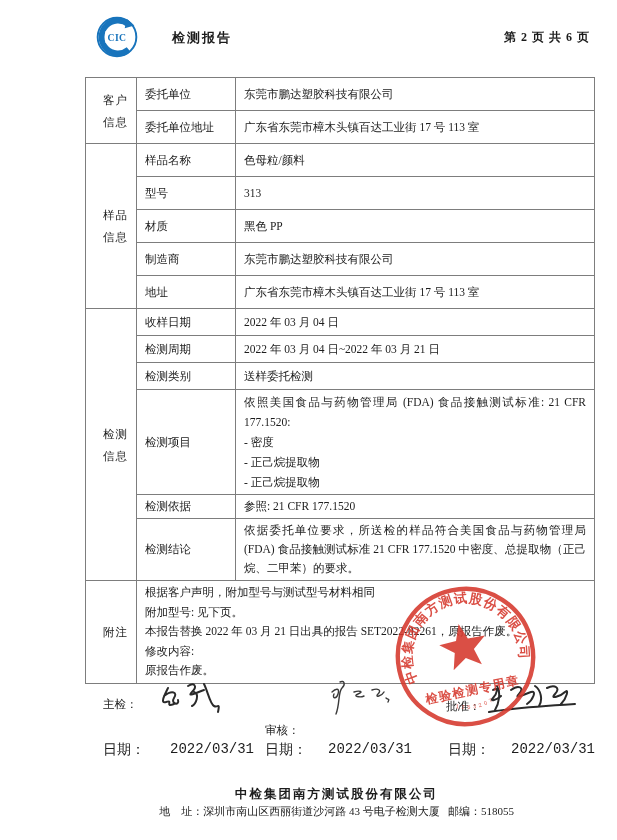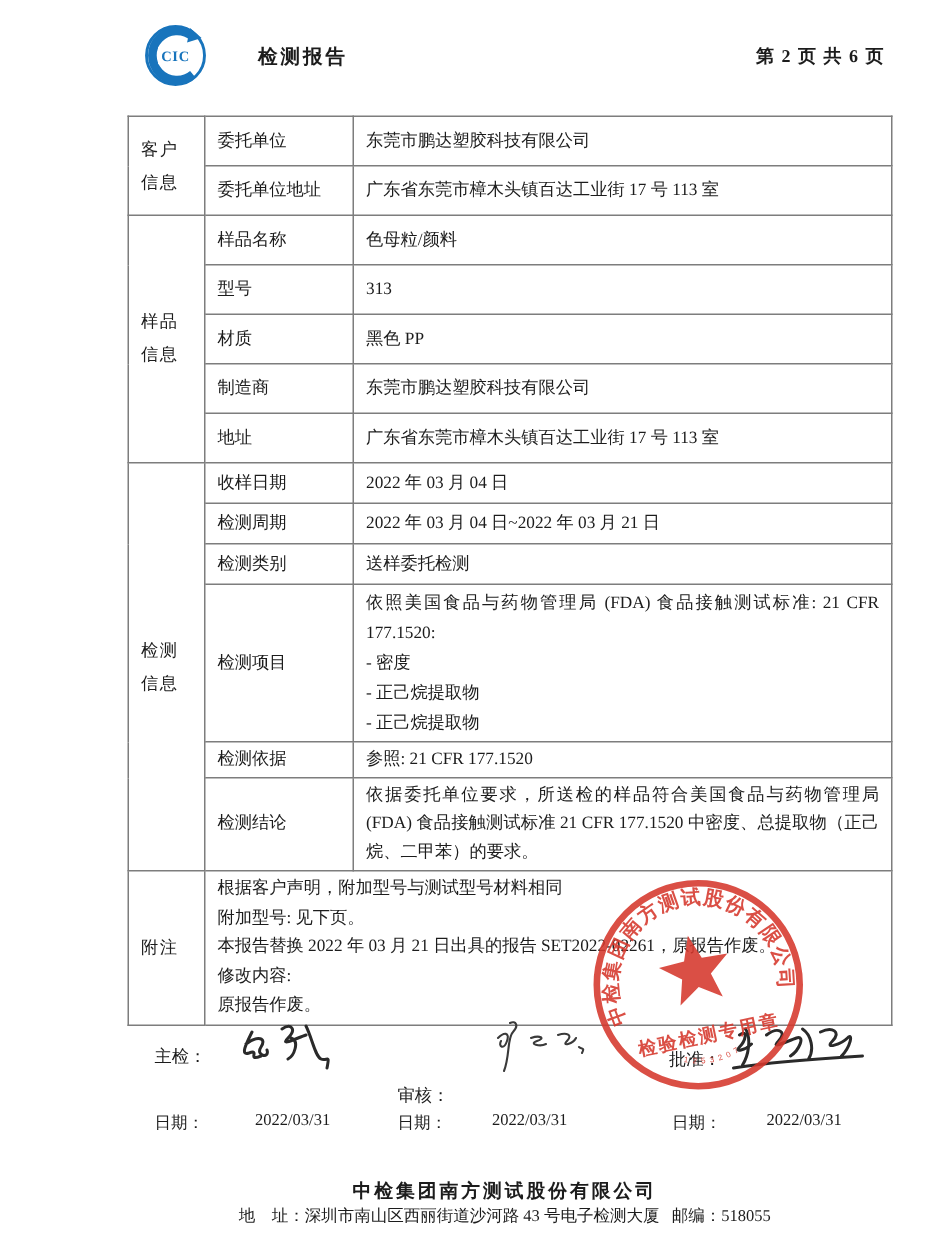--- a/index.html
+++ b/index.html
@@ -8,34 +8,34 @@
   
   .hdr-logo{position:absolute;left:60px;top:15px;width:58px;height:44px;}
   .hdr-title{position:absolute;left:144px;top:29px;font-size:13px;font-weight:bold;letter-spacing:2px;}
   .hdr-no{position:absolute;left:234px;top:29px;font-size:12px;font-weight:bold;}
   .hdr-page{position:absolute;left:476px;top:29px;font-size:12px;font-weight:bold;letter-spacing:1px;}
   
   table.main{position:absolute;left:57px;top:77px;width:509px;border-collapse:collapse;
              table-layout:fixed;font-size:11.5px;}
   table.main td{border:1px solid #7d7d7d;box-sizing:border-box;vertical-align:middle;
                 padding:2px 8px;line-height:19px;}
-  td.sec{text-align:left;padding:0;letter-spacing:1px;}
+  td.sec{text-align:right;padding:0;letter-spacing:1px;}
   td.sec div{line-height:22px;}
   td.lbl{padding-left:11px;}
   td.val{padding-left:12px;text-align:justify;}
   tr.h33 td{height:33px;}
   tr.h27 td{height:27px;}
   tr.h24 td{height:24px;}
   td.items{vertical-align:middle;padding-top:6px;padding-bottom:6px;}
   td.items div{line-height:20px;}
   td.notes{vertical-align:middle;padding-top:5px;padding-bottom:5px;}
   td.notes div{line-height:19.5px;}
   
   .sig-label{position:absolute;font-size:11.5px;color:#1c1c1c;}
-  .sig-date{position:absolute;font-size:11px;color:#1c1c1c;}
+  .sig-date{position:absolute;font-size:14px;color:#1c1c1c;font-family:Liberation Mono, monospace;}
   .sig-svg{position:absolute;}
   
   .seal{position:absolute;left:364px;top:583px;width:147px;height:147px;
         transform:rotate(-12deg);opacity:0.88;pointer-events:none;}
   
   .footer{position:absolute;left:0;top:786px;width:617px;text-align:center;}
   .f-company{font-size:12.5px;font-weight:bold;letter-spacing:2px;line-height:17px;}
   .f-line{font-size:11px;line-height:16px;}
   .f-link{color:#0000cc;text-decoration:underline;cursor:pointer;}
 </style>

